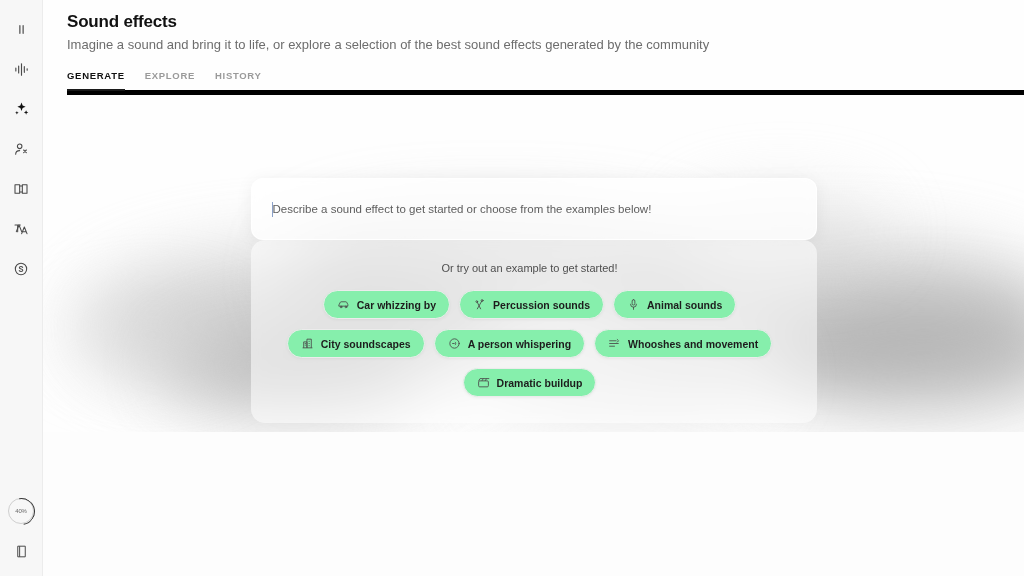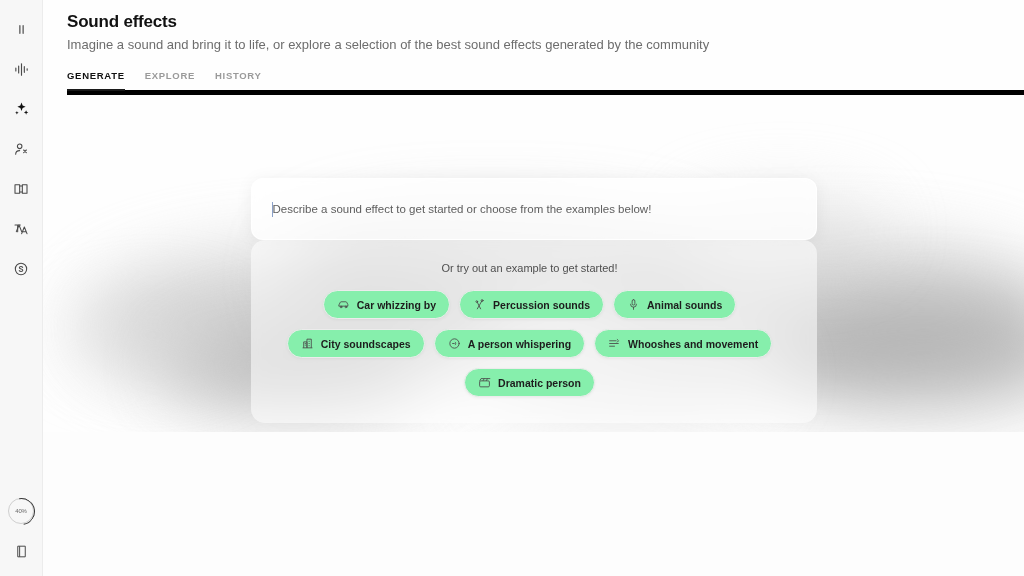--- a/index.html
+++ b/index.html
@@ -396,20 +396,20 @@
         <div class="chip-row">
 
           <div class="chip">
             <span>
               <svg width="13" height="13" viewBox="0 0 24 24" fill="none" stroke="currentColor" stroke-width="1.6" stroke-linejoin="round">
                 <rect x="3" y="9" width="18" height="11" rx="2"></rect>
                 <path d="M3 9l2.6-4.2 17.0 .0"></path>
                 <path d="M9 9L11.6 4.8M15 9l2.6-4.2"></path>
               </svg>
             </span>
-            <span>Dramatic person</span>
+            <span>Dramatic buildup</span>
           </div>
         </div>
 
       </div>
     </div>
   </div>
 </div>
 
 </body></html>

